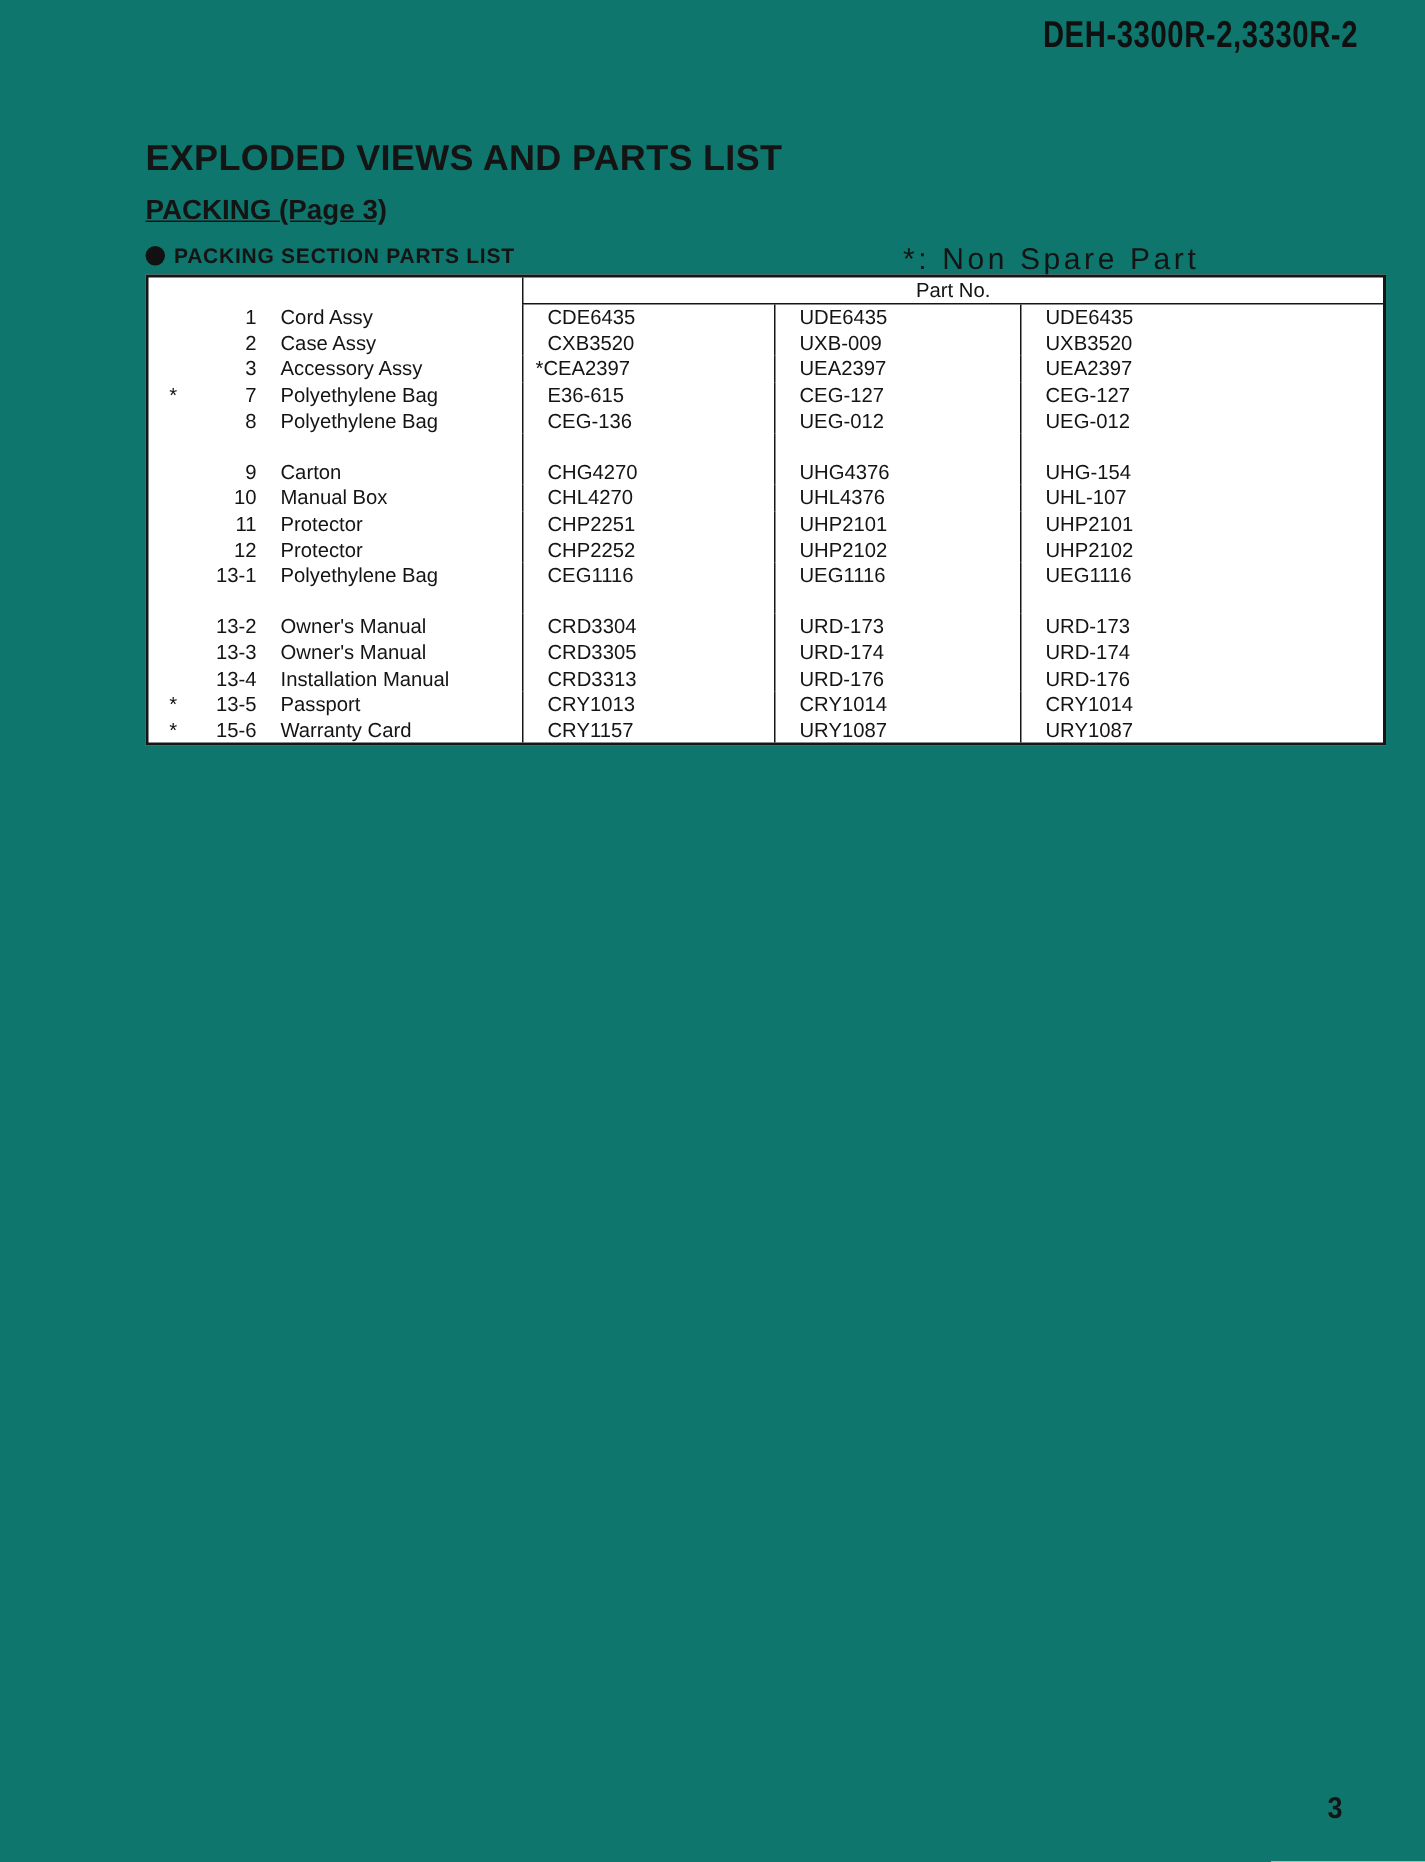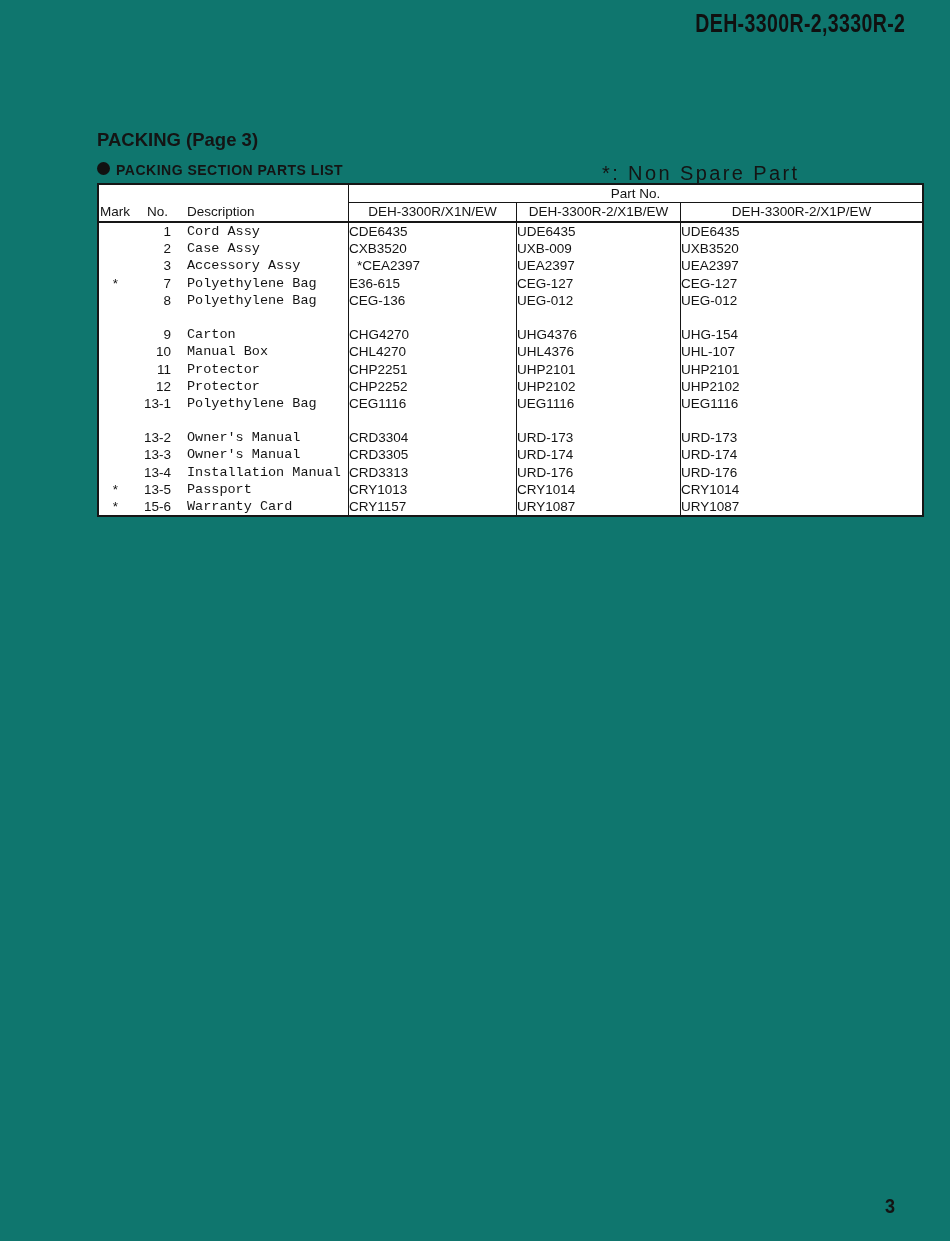--- a/index.html
+++ b/index.html
@@ -13,26 +13,26 @@
     font-size:25px; font-weight:bold; white-space:nowrap;
     transform:scaleX(0.78); transform-origin:100% 50%;
     letter-spacing:0.5px; color:#101010;
   }
   .main-title {
     position:absolute; left:97px; top:92px;
     font-size:24px; font-weight:bold; letter-spacing:0.2px; white-space:nowrap;
   }
   .sub-title {
     position:absolute; left:97px; top:129px;
-    font-size:18.5px; font-weight:bold; white-space:nowrap;
+    font-size:18.5px; font-weight:bold; white-space:nowrap;text-decoration:underline;
   }
   .section-label {
     position:absolute; left:97px; top:162px;
     font-size:14px; font-weight:bold; letter-spacing:0.5px;
-    display:flex; align-items:flex-start; gap:6px; white-space:nowrap;
+    display:flex; align-items:center; gap:6px; white-space:nowrap;
   }
   .bullet {
     display:inline-block; width:13px; height:13px; border-radius:50%;
     background:#111; flex:0 0 auto;
   }
   .note {
     position:absolute; left:602px; top:162px;
     font-size:20px; letter-spacing:2.4px; white-space:nowrap;
   }
   
@@ -58,63 +58,54 @@
   .hmark { position:absolute; left:1px;  bottom:2px; }
   .hno   { position:absolute; left:48px; bottom:2px; }
   .hdesc { position:absolute; left:88px; bottom:2px; }
   .brow {
     display:grid; grid-template-columns:249px 168px 164px 1fr;
     height:17.2px; line-height:17.2px; white-space:nowrap;
   }
   .c-left { display:grid; grid-template-columns:33px 39px 1fr; overflow:hidden; }
   .c-mark { text-align:center; }
   .c-no   { text-align:right; }
-  .c-desc { padding-left:16px; overflow:hidden;font-family:Liberation Mono, monospace; }
+  .c-desc { padding-left:16px; overflow:hidden; }
   .c-part {
-    border-left:1px solid #161616; overflow:hidden;
+    border-left:1px solid #161616; padding-left:16px; overflow:hidden;
   }
   .c-part.hang { padding-left:8px; }
   .page-number {
     position:absolute; left:885px; top:1195px;
     font-size:20px; font-weight:bold;
     transform:scaleX(0.9); transform-origin:0 50%;
   }
 </style>
 </head>
 <body>
 
 <div class="page">
 
   <div class="model-header">DEH-3300R-2,3330R-2</div>
 
+  <div class="main-title">EXPLODED VIEWS AND PARTS LIST</div>
   <div class="sub-title">PACKING (Page 3)</div>
 
   <div class="section-label">
     <span class="bullet"></span>
     <span>PACKING SECTION PARTS LIST</span>
   </div>
   <div class="note">*: Non Spare Part</div>
 
   <div class="ptable">
 
     <div class="hrow1">
       <div class="spanleft"></div>
       <div class="hpartno">Part No.</div>
     </div>
 
-    <div class="hrow2">
-      <div class="hleft">
-        <span class="hmark">Mark</span>
-        <span class="hno">No.</span>
-        <span class="hdesc">Description</span>
-      </div>
-      <div class="hcol">DEH-3300R/X1N/EW</div>
-      <div class="hcol">DEH-3300R-2/X1B/EW</div>
-      <div class="hcol">DEH-3300R-2/X1P/EW</div>
-    </div>
 
     <div class="brow">
       <div class="c-left">
           <span class="c-mark"></span>
           <span class="c-no">1</span>
           <span class="c-desc">Cord Assy</span>
         </div>
       <div class="c-part">CDE6435</div>
       <div class="c-part">UDE6435</div>
       <div class="c-part">UDE6435</div>

